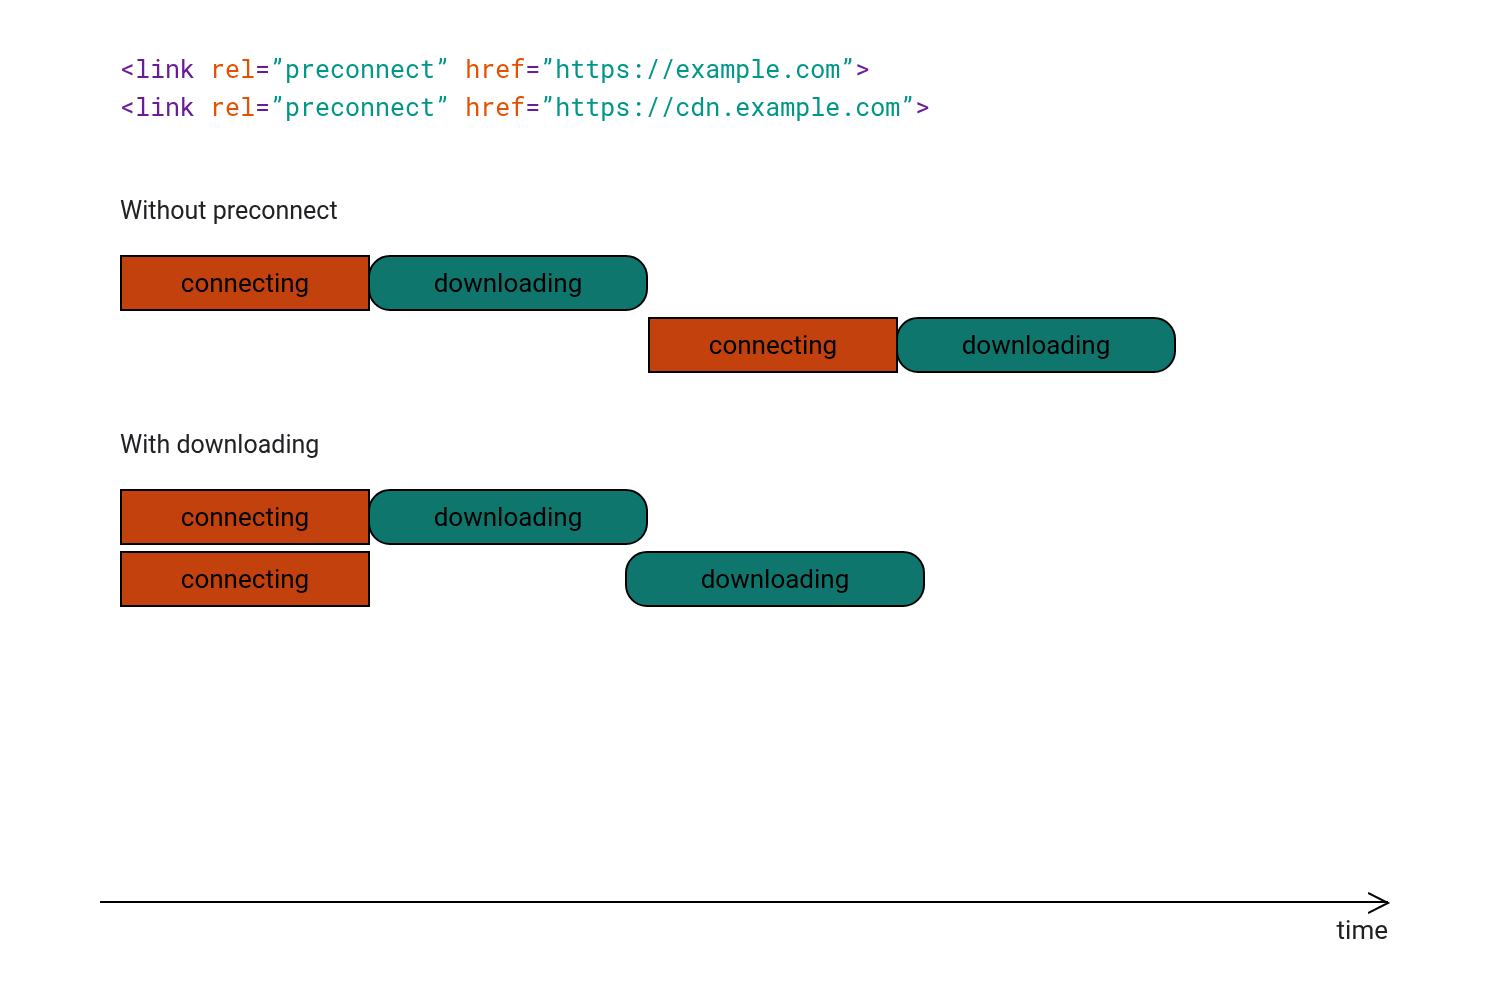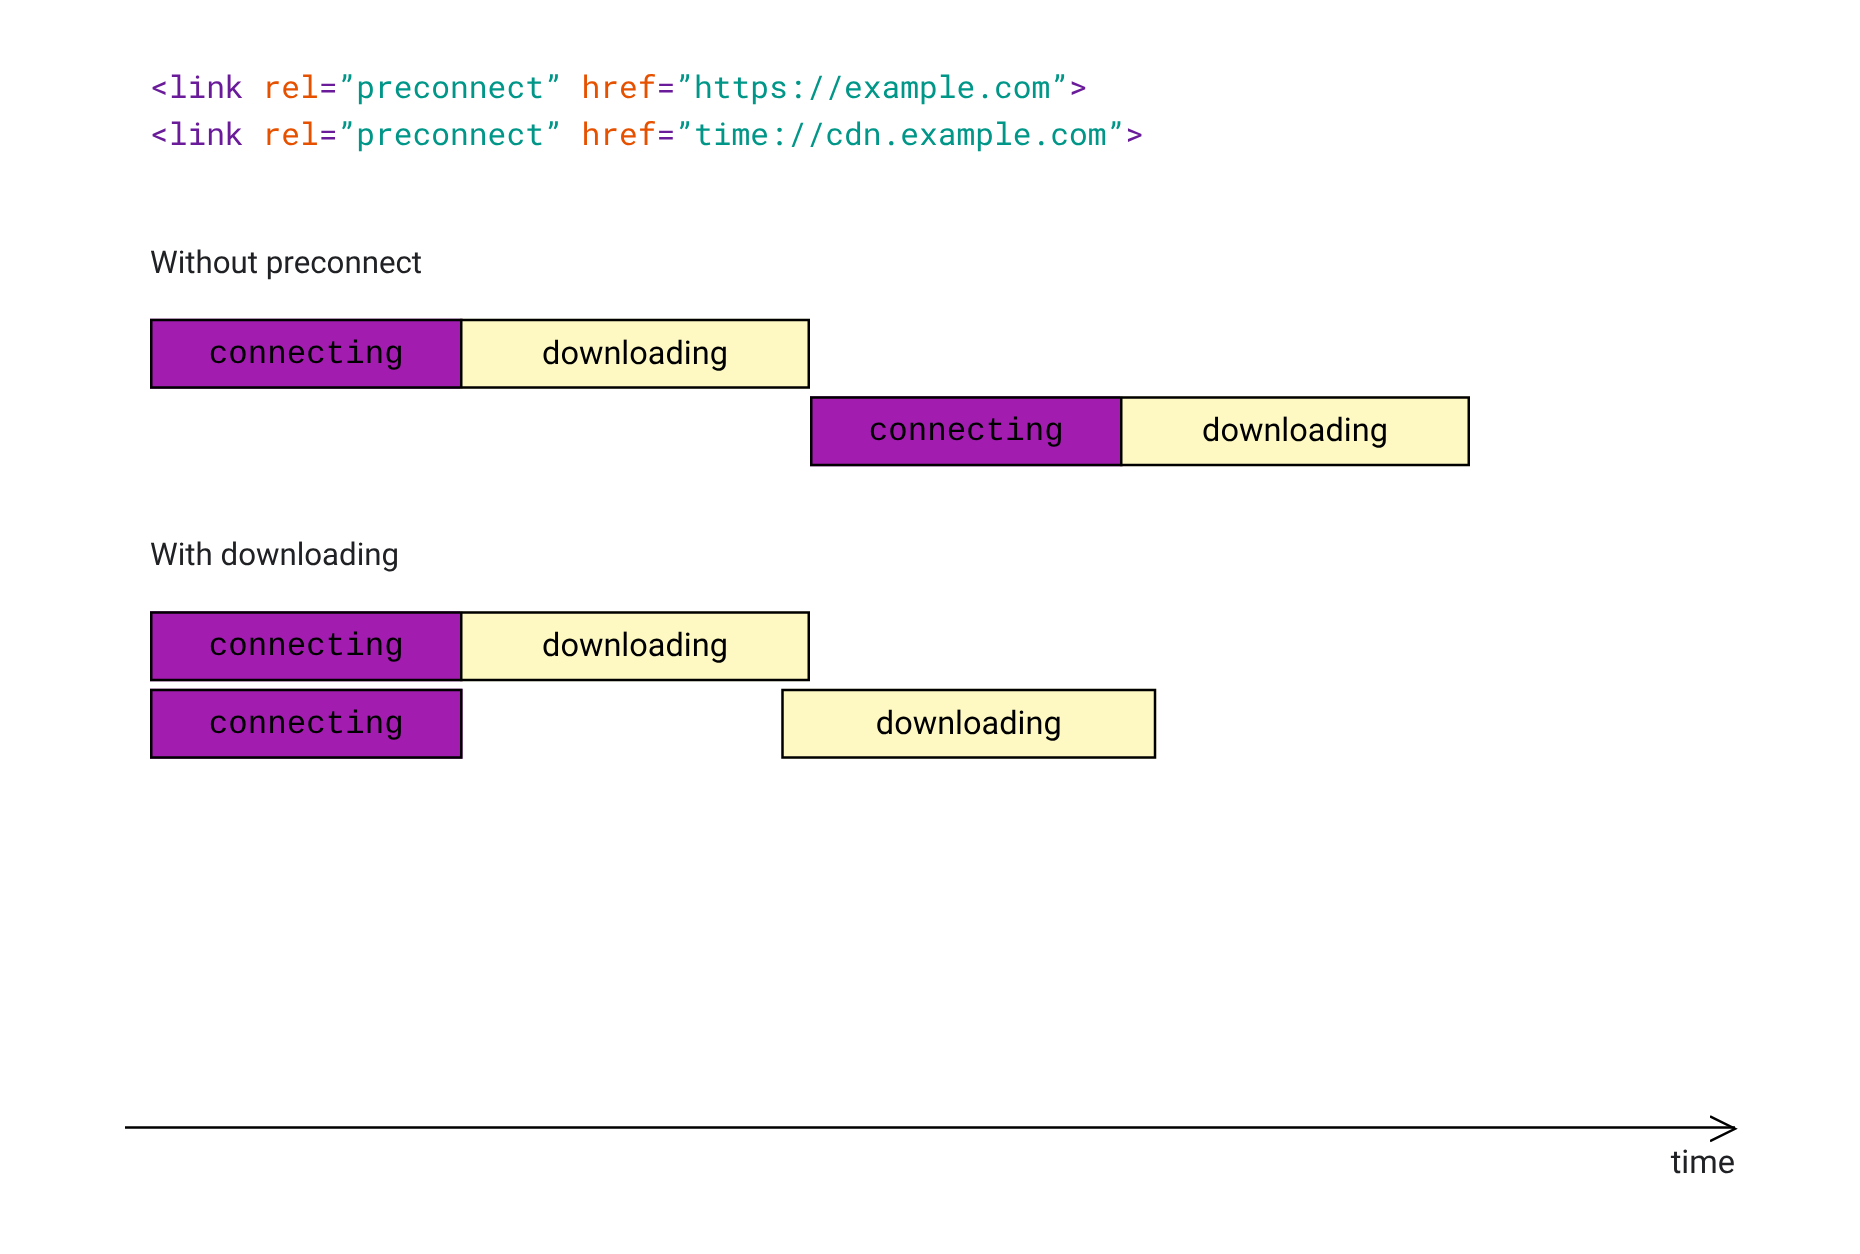--- a/index.html
+++ b/index.html
@@ -48,25 +48,25 @@
       height: 56px;
       border: 2px solid #000000;
       display: flex;
       align-items: center;
       justify-content: center;
       font-size: 26px;
       color: #000000;
       font-weight: 400;
     }
     .bar.connecting {
-      background: #a21caf;
-      font-family: Liberation Mono, monospace;
+      background: #c2410c;
     }
     .bar.downloading {
-      background: #fef9c3;
+      background: #0f766e;
+      border-radius: 22px;
     }
     .row-gap {
       height: 4px;
     }
     .axis-wrap {
       position: absolute;
       left: 100px;
       right: 100px;
       bottom: 100px;
     }
@@ -92,21 +92,21 @@
 
 <div class="code-block">
   <div class="code-line">
     <span class="tok-punc">&lt;</span><span class="tok-tag">link</span>
     <span class="tok-attr">rel</span><span class="tok-punc">=</span><span class="tok-val">”preconnect”</span>
     <span class="tok-attr">href</span><span class="tok-punc">=</span><span class="tok-val">”https://example.com”</span><span class="tok-punc">&gt;</span>
   </div>
   <div class="code-line">
     <span class="tok-punc">&lt;</span><span class="tok-tag">link</span>
     <span class="tok-attr">rel</span><span class="tok-punc">=</span><span class="tok-val">”preconnect”</span>
-    <span class="tok-attr">href</span><span class="tok-punc">=</span><span class="tok-val">”time://cdn.example.com”</span><span class="tok-punc">&gt;</span>
+    <span class="tok-attr">href</span><span class="tok-punc">=</span><span class="tok-val">”https://cdn.example.com”</span><span class="tok-punc">&gt;</span>
   </div>
 </div>
 
 <div>
   <h2 class="section-heading">Without preconnect</h2>
   <div class="timeline">
     <div class="row-track">
       <div class="bar connecting" style="left:0px;width:250px;">connecting</div>
       <div class="bar downloading" style="left:248px;width:280px;">downloading</div>
     </div>

